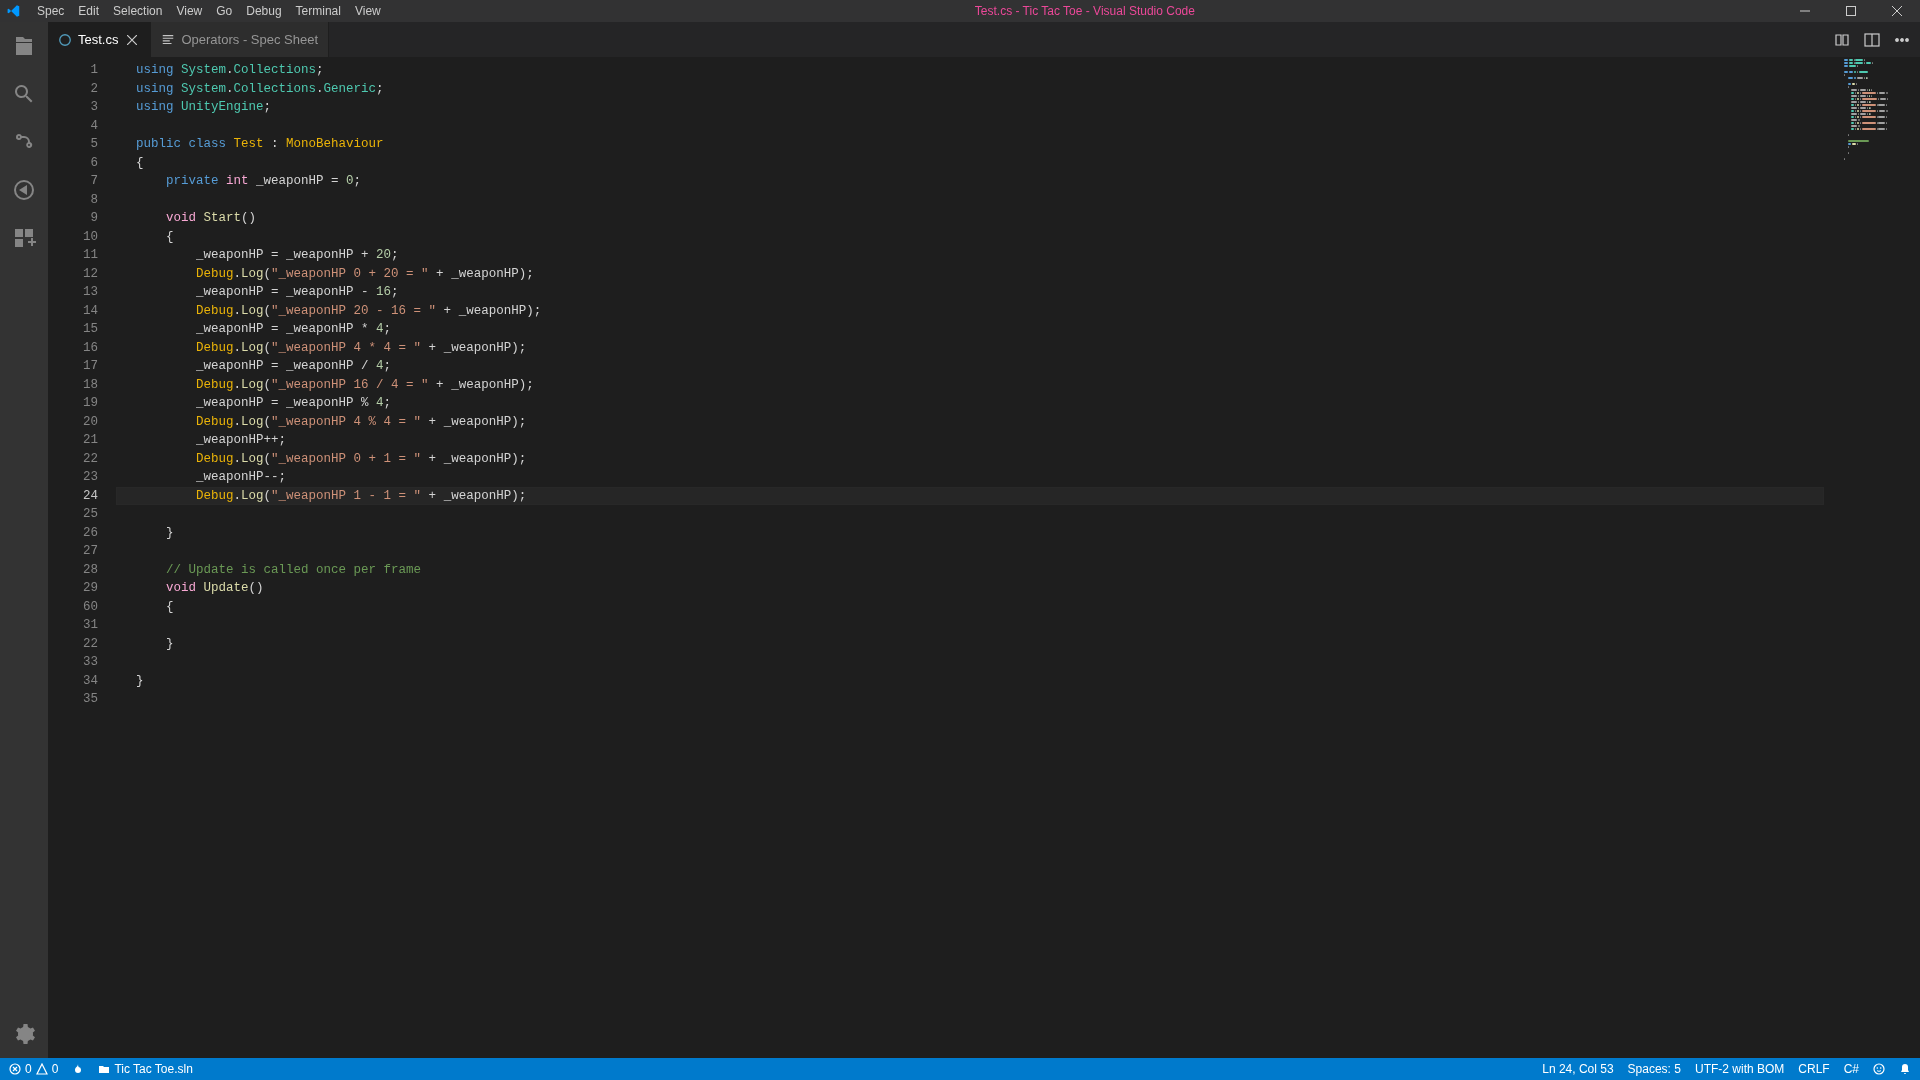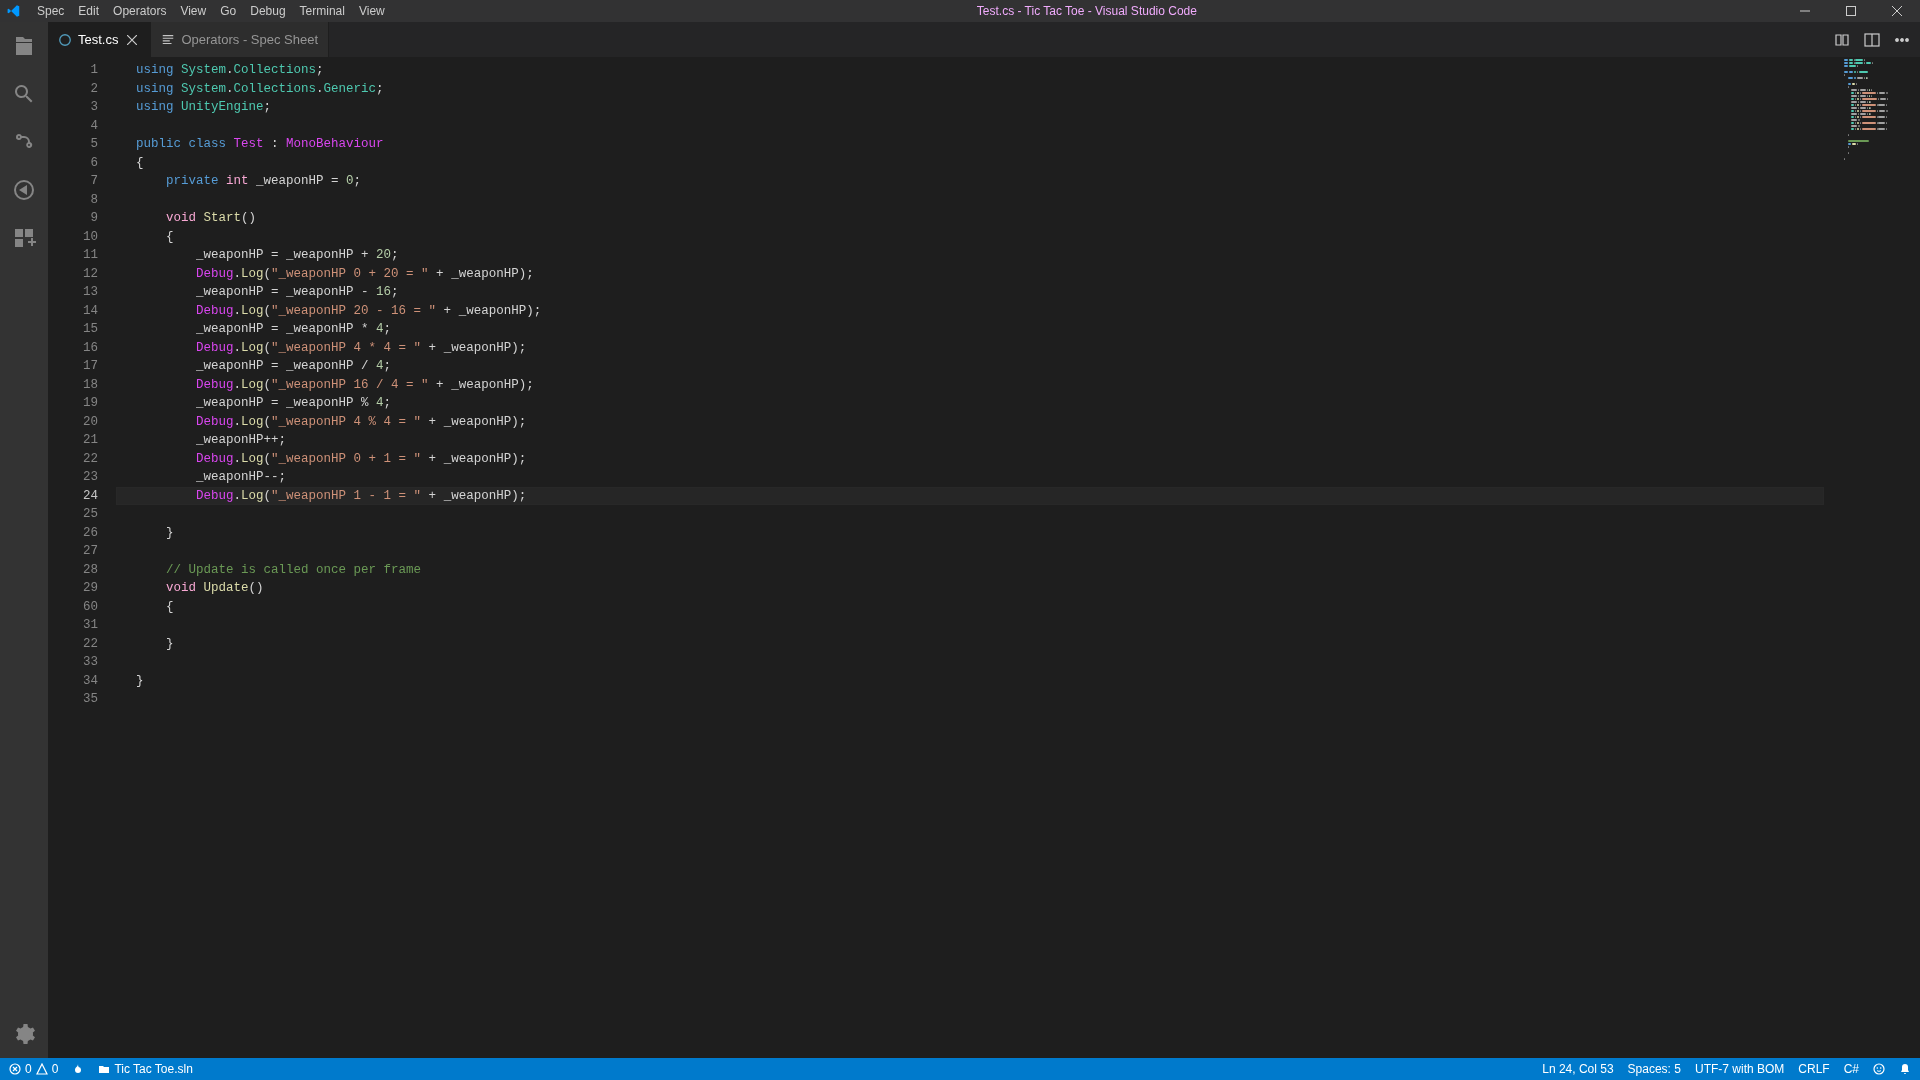--- a/index.html
+++ b/index.html
@@ -20,21 +20,21 @@
   display: flex;
   align-items: center;
   color: #cccccc;
   font-size: 12px;
   user-select: none;
 }
 .titlebar-logo { width: 28px; display:flex; align-items:center; justify-content:center; }
 .titlebar-logo svg { width:14px; height:14px; }
 .menu-items { display:flex; padding-left:2px; }
 .menu-item { padding: 0 7px; line-height:22px; cursor:default; }
-.title-center { flex:1; text-align:center; font-size:12px; color:#f0abfc; }
+.title-center { flex:1; text-align:center; font-size:12px; color:#ec4899; }
 .window-controls { display:flex; }
 .wc { width:46px; height:22px; display:flex; align-items:center; justify-content:center; }
 .wc svg { width:10px; height:10px; stroke:#cccccc; stroke-width:1; fill:none; }
 
 .main { flex:1; display:flex; min-height:0; }
 .activitybar {
   width:48px;
   background:#333333;
   display:flex;
   flex-direction:column;
@@ -63,21 +63,21 @@
 .code-line { height:18.5px; padding-left:20px; }
 .code-line.current { background:rgba(255,255,255,0.04); outline:1px solid #282828; outline-offset:-1px; }
 .minimap { width:96px; background:#1e1e1e; position:relative; }
 .minimap-overlay { position:absolute; top:2px; right:6px; width:70px; }
 .mm-line { height:2px; margin-bottom:1px; display:flex; gap:1px; }
 .mm-seg { height:2px; border-radius:1px; }
 
 
 .tk-kw { color:#569cd6; }
 .tk-ns { color:#4ec9b0;font-family:Liberation Mono, monospace; }
-.tk-cls { color:#d946ef; }
+.tk-cls { color:#eab308; }
 .tk-mtd { color:#dcdcaa; }
 .tk-str { color:#ce9178; }
 .tk-num { color:#b5cea8; }
 .tk-pun { color:#d4d4d4; }
 .tk-id { color:#d4d4d4; }
 .tk-cmt { color:#6a9955; }
 .tk-type { color:#f9a8d4; }
 
 .statusbar { height:22px; background:#007acc; color:#ffffff; display:flex; align-items:center; font-size:12px; padding:0 2px; }
 .sb-item { padding:0 7px; line-height:22px; cursor:pointer; display:flex; align-items:center; gap:4px; }
@@ -89,21 +89,21 @@
 
 <div class="titlebar">
   <div class="titlebar-logo">
     <svg viewBox="0 0 24 24">
         <path fill="#0098ff" d="M17 2l4 2v16l-4 2-10-10L3 16l-2-1V9l2-1 4 4L17 2z"></path>
       </svg>
   </div>
   <div class="menu-items">
     <div class="menu-item">Spec</div>
     <div class="menu-item">Edit</div>
-    <div class="menu-item">Operators</div>
+    <div class="menu-item">Selection</div>
     <div class="menu-item">View</div>
     <div class="menu-item">Go</div>
     <div class="menu-item">Debug</div>
     <div class="menu-item">Terminal</div>
     <div class="menu-item">View</div>
   </div>
   <div class="title-center">Test.cs - Tic Tac Toe - Visual Studio Code</div>
   <div class="window-controls">
     <div class="wc">
         <svg viewBox="0 0 10 10">
@@ -485,21 +485,21 @@
   </div>
   <div class="sb-item">
     <svg viewBox="0 0 12 12">
         <path d="M1 3h4l1 1h5v6H1z"></path>
       </svg>
     <span>Tic Tac Toe.sln</span>
   </div>
   <div class="sb-spacer"></div>
   <div class="sb-item">Ln 24, Col 53</div>
   <div class="sb-item">Spaces: 5</div>
-  <div class="sb-item">UTF-7 with BOM</div>
+  <div class="sb-item">UTF-2 with BOM</div>
   <div class="sb-item">CRLF</div>
   <div class="sb-item">C#</div>
   <div class="sb-item">
     <svg viewBox="0 0 12 12">
         <circle cx="6" cy="6" r="5" fill="none" stroke="#fff" stroke-width="1.2"></circle>
         <circle cx="4.3" cy="5" r="0.8"></circle>
         <circle cx="7.7" cy="5" r="0.8"></circle>
         <path d="M4 7.5c.8 1 3.2 1 4 0" fill="none" stroke="#fff" stroke-width="1"></path>
       </svg>
   </div>

